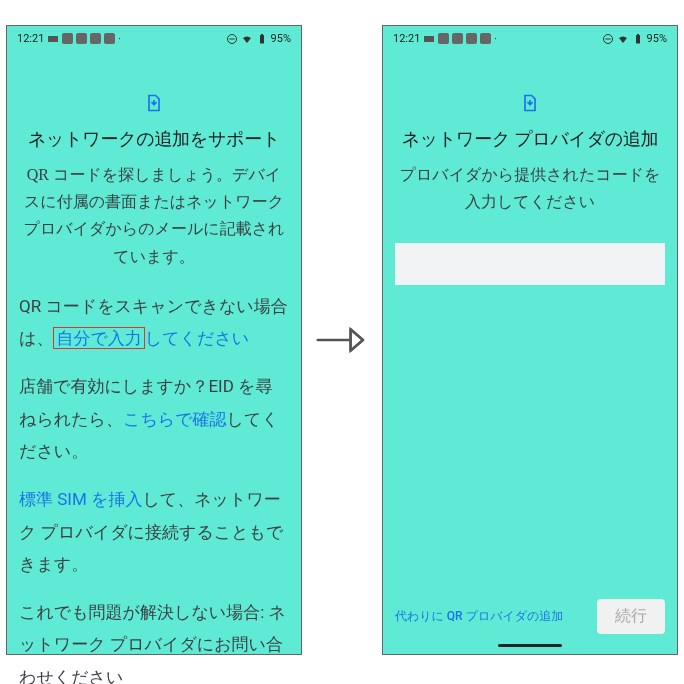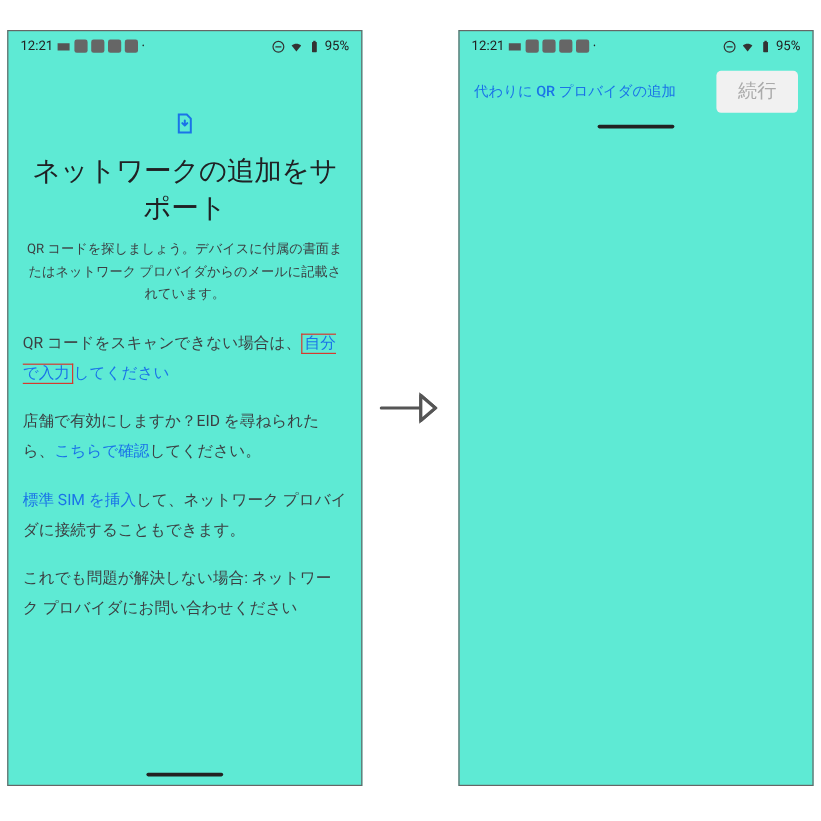--- a/index.html
+++ b/index.html
@@ -60,36 +60,37 @@
       flex-direction: column;
     }
     .hero-icon {
       display: flex;
       justify-content: center;
       margin-top: 44px;
       margin-bottom: 14px;
     }
     .hero-icon svg { width: 20px; height: 20px; }
     .title {
-      font-size: 23px;
+      font-size: 18px;
       font-weight: 400;
       text-align: center;
       color: #202124;
       margin-bottom: 10px;
       letter-spacing: -0.3px;
     }
     .subtitle {
-      font-size: 11px;
+      font-size: 16px;
       line-height: 1.7;
       color: #3c4043;
       text-align: center;
       margin-bottom: 20px;
+      font-family: Liberation Serif, serif;
     }
     .para {
-      font-size: 13px;
+      font-size: 17px;
       line-height: 1.9;
       color: #3c4043;
       margin-bottom: 16px;
       word-break: break-all;
     }
     .link {
       color: #1a73e8;
     }
     .highlight {
       border: 1.5px solid #d63a2e;
@@ -250,20 +251,31 @@
         <span class="status-icon">
             <svg viewBox="0 0 24 24">
               <rect x="8" y="4" width="8" height="17" rx="1" fill="#333"></rect>
               <rect x="10" y="2" width="4" height="2" fill="#333"></rect>
             </svg>
           </span>
         <span>95%</span>
       </div>
     </div>
 
+    <div class="content">
+      <div class="hero-icon">
+        <svg viewBox="0 0 24 24">
+            <path fill="none" stroke="#1a73e8" stroke-width="2" d="M6 3h8l4 4v14H6z"></path>
+            <path fill="#1a73e8" d="M12 9v5m0 0l-2.5-2.5M12 14l2.5-2.5" stroke="#1a73e8" stroke-width="2" stroke-linecap="round" stroke-linejoin="round"></path>
+          </svg>
+      </div>
+      <div class="title">ネットワーク プロバイダの追加</div>
+      <div class="subtitle">プロバイダから提供されたコードを入力してください</div>
+      <input class="input-box" type="text" style="">
+    </div>
 
     <div class="bottom-bar">
       <span class="btn-text">代わりに QR プロバイダの追加</span>
       <span class="btn-flat">続行</span>
     </div>
     <div class="home-indicator"></div>
   </div>
 </div>
 
 </body></html>

